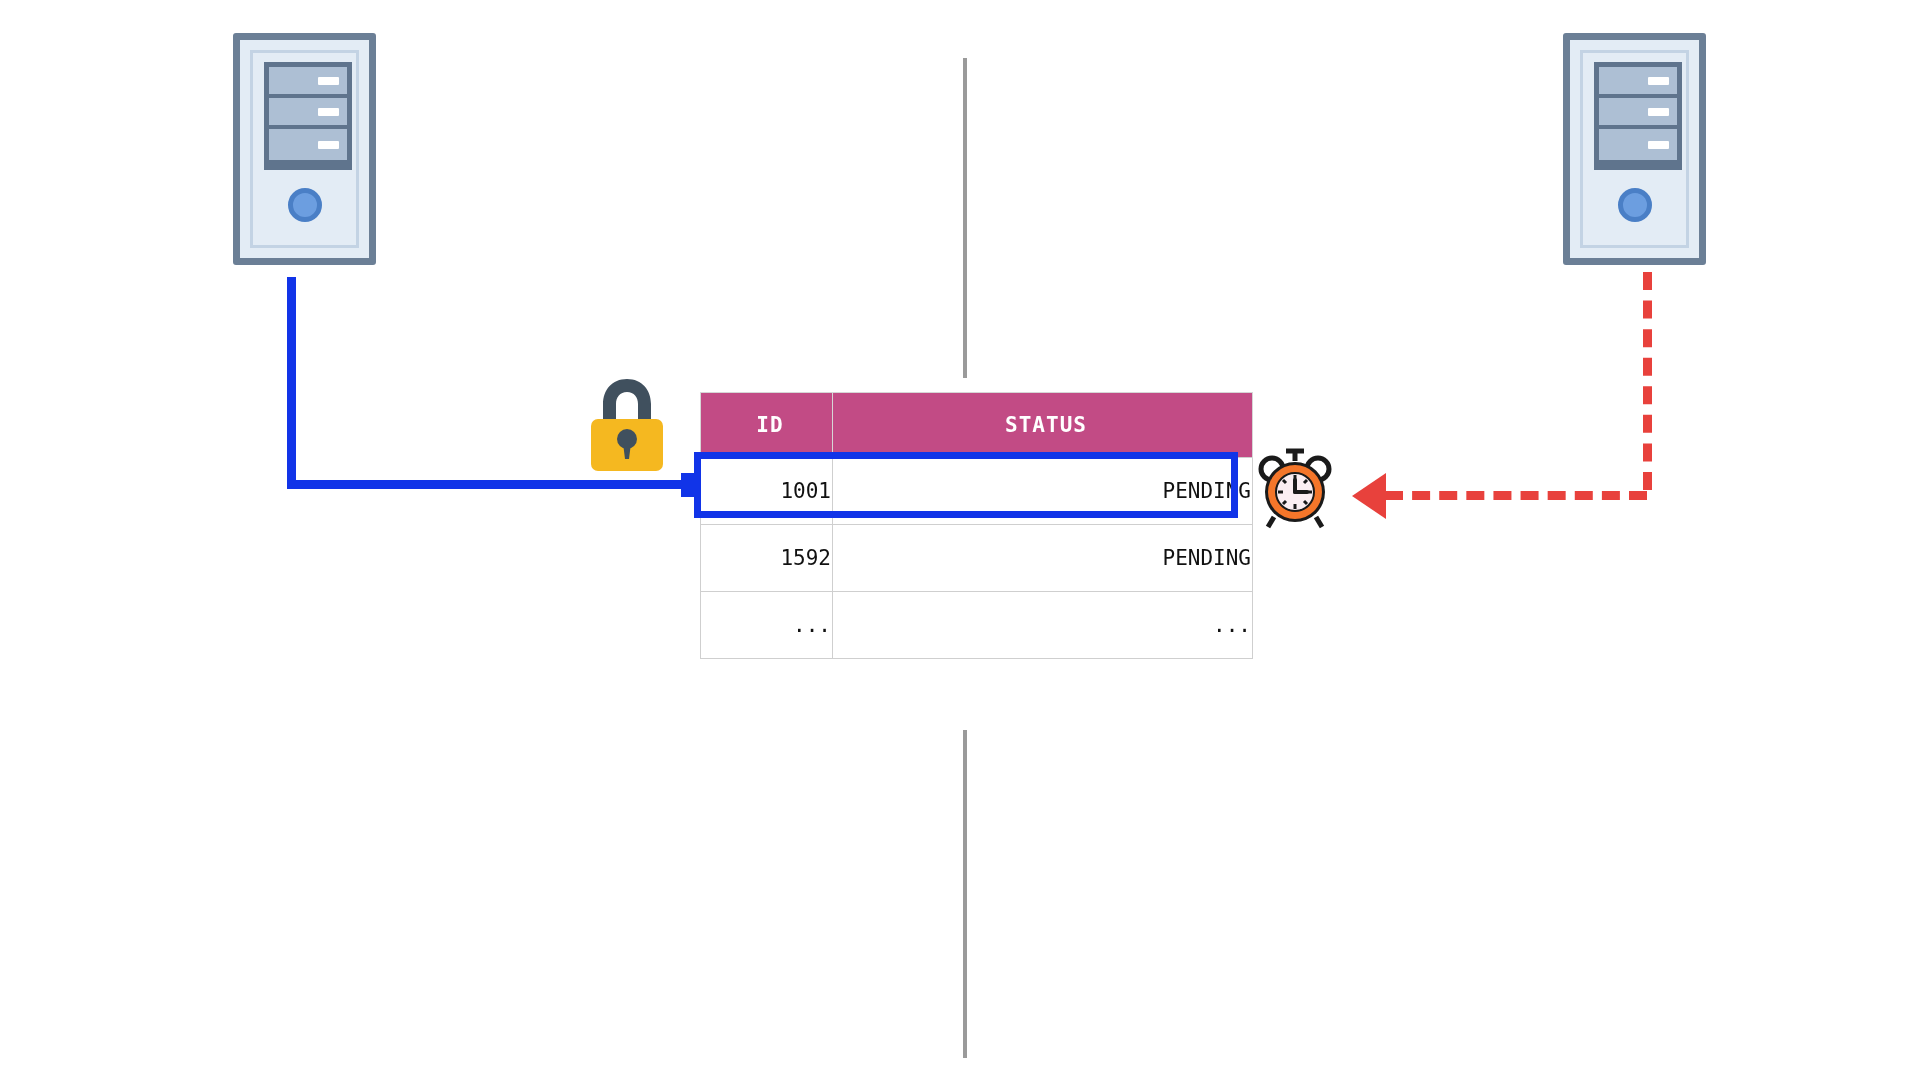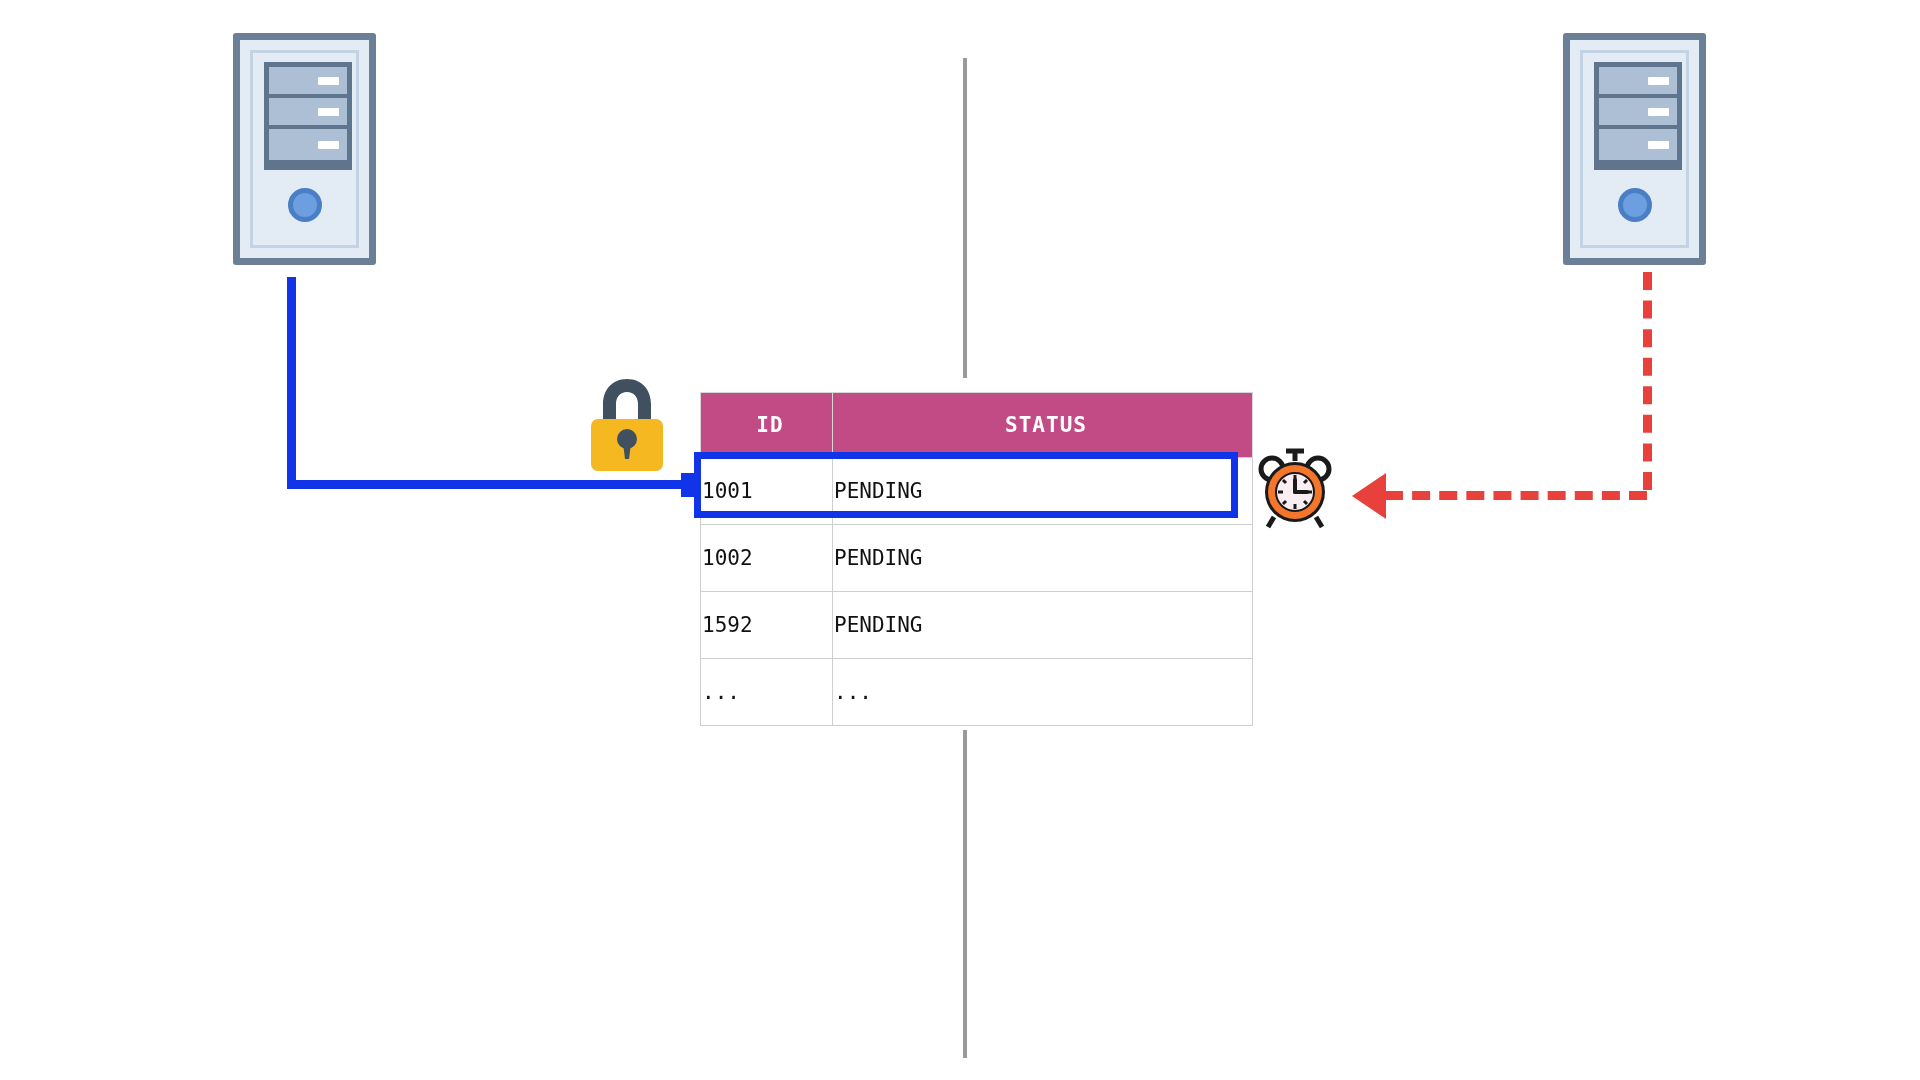--- a/index.html
+++ b/index.html
@@ -105,21 +105,21 @@
     height: 62px;
     border: 1px solid #d6d6d6;
     border-bottom: none;
     padding-left: 8px;
   }
   #tx-table td {
     height: 64px;
     border: 1px solid #cfcfcf;
     font-size: 21px;
     color: #111111;
-    text-align: left;
+    text-align: right;
     background: #ffffff;
   }
   .col-id { width: 122px; }
   .col-status { width: 410px; margin-top: 8px; }
   tr.row-highlight td {
     background: #fbe94f;
   }
 
   
   #row-outline {
@@ -265,24 +265,20 @@
         <th class="col-id">ID</th>
         <th class="col-status">STATUS</th>
       </tr>
     </thead>
     <tbody>
       <tr class="row-highlight">
         <td>1001</td>
         <td>PENDING</td>
       </tr>
       <tr>
-        <td>1002</td>
-        <td>PENDING</td>
-      </tr>
-      <tr>
         <td>1592</td>
         <td>PENDING</td>
       </tr>
       <tr>
         <td>...</td>
         <td>...</td>
       </tr>
     </tbody>
   </table>
 

